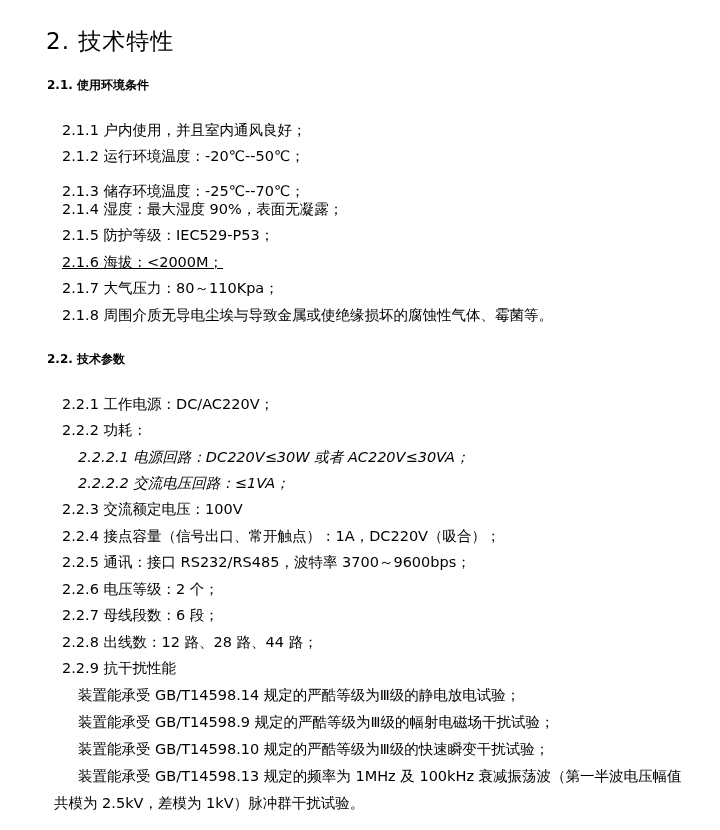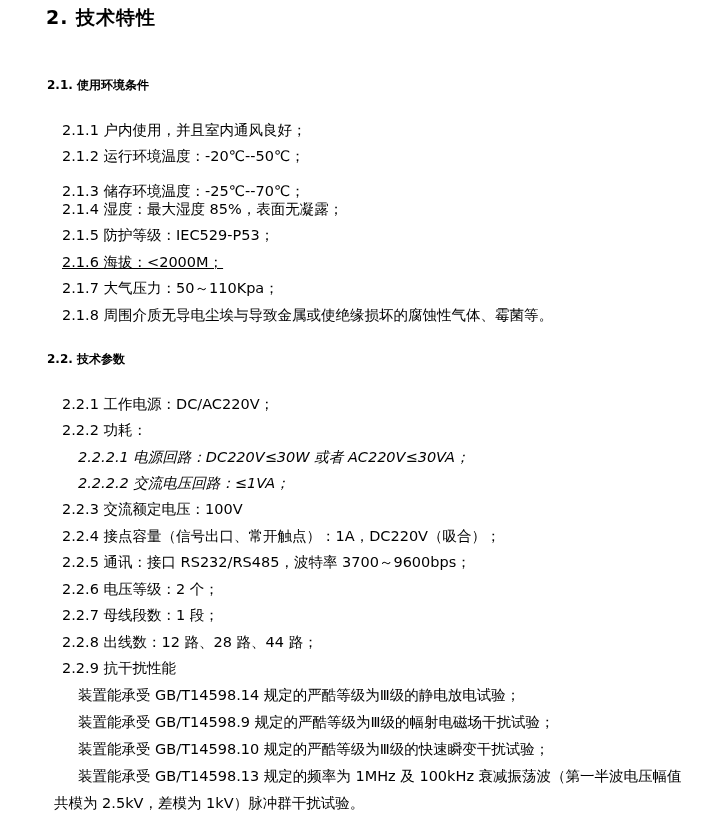--- a/index.html
+++ b/index.html
@@ -1,50 +1,50 @@
 <!DOCTYPE html>
 <html><head>
 <meta charset="utf-8">
 <style>
   html, body { margin:0; padding:0; background:#ffffff; }
   body { width:720px; height:830px; position:relative; overflow:hidden; color:#000; font-family:"DejaVu Sans", sans-serif; }
-  .h1 { position:absolute; left:46px; top:5px; font-size:19px; font-weight:bold; letter-spacing:1px; }
+  .h1 { position:absolute; left:46px; top:26px; font-size:23px; font-weight:normal; letter-spacing:1px; }
   .h2 { position:absolute; left:47px; font-size:12px; font-weight:bold; }
   .line { position:absolute; font-size:14.5px; white-space:nowrap; }
   .l1 { left:62px; }
   .l2 { left:78px;font-style:italic; }
   .l3 { left:78px; }
   .l4 { left:54px; }
 </style>
 </head>
 <body>
 
 <div>
   <div class="h1">2. 技术特性</div>
 
   <div class="h2" style="top:77px;">2.1.  使用环境条件</div>
   <div class="line l1" style="top:121px;">2.1.1 户内使用，并且室内通风良好；</div>
   <div class="line l1" style="top:147px;">2.1.2 运行环境温度：-20℃--50℃；</div>
   <div class="line l1" style="top:182px;">2.1.3 储存环境温度：-25℃--70℃；</div>
-  <div class="line l1" style="top:200px;">2.1.4 湿度：最大湿度 85%，表面无凝露；</div>
+  <div class="line l1" style="top:200px;">2.1.4 湿度：最大湿度 90%，表面无凝露；</div>
   <div class="line l1" style="top:226px;">2.1.5 防护等级：IEC529-P53；</div>
   <div class="line l1" style="top:253px;text-decoration:underline;">2.1.6 海拔：&lt;2000M；</div>
-  <div class="line l1" style="top:279px;">2.1.7 大气压力：50～110Kpa；</div>
+  <div class="line l1" style="top:279px;">2.1.7 大气压力：80～110Kpa；</div>
   <div class="line l1" style="top:306px;">2.1.8 周围介质无导电尘埃与导致金属或使绝缘损坏的腐蚀性气体、霉菌等。</div>
 
   <div class="h2" style="top:351px;">2.2.  技术参数</div>
   <div class="line l1" style="top:395px;">2.2.1 工作电源：DC/AC220V；</div>
   <div class="line l1" style="top:421px;">2.2.2 功耗：</div>
   <div class="line l2" style="top:448px;">2.2.2.1 电源回路：DC220V≤30W 或者 AC220V≤30VA；</div>
   <div class="line l2" style="top:474px;">2.2.2.2 交流电压回路：≤1VA；</div>
   <div class="line l1" style="top:500px;">2.2.3 交流额定电压：100V</div>
   <div class="line l1" style="top:527px;">2.2.4 接点容量（信号出口、常开触点）：1A，DC220V（吸合）；</div>
   <div class="line l1" style="top:553px;">2.2.5 通讯：接口 RS232/RS485，波特率 3700～9600bps；</div>
   <div class="line l1" style="top:580px;">2.2.6 电压等级：2 个；</div>
-  <div class="line l1" style="top:606px;">2.2.7 母线段数：1 段；</div>
+  <div class="line l1" style="top:606px;">2.2.7 母线段数：6 段；</div>
   <div class="line l1" style="top:633px;">2.2.8 出线数：12 路、28 路、44 路；</div>
   <div class="line l1" style="top:659px;">2.2.9 抗干扰性能</div>
 
   <div class="line l3" style="top:686px;">装置能承受 GB/T14598.14 规定的严酷等级为Ⅲ级的静电放电试验；</div>
   <div class="line l3" style="top:713px;">装置能承受 GB/T14598.9 规定的严酷等级为Ⅲ级的幅射电磁场干扰试验；</div>
   <div class="line l3" style="top:740px;">装置能承受 GB/T14598.10 规定的严酷等级为Ⅲ级的快速瞬变干扰试验；</div>
   <div class="line l3" style="top:767px;">装置能承受 GB/T14598.13 规定的频率为 1MHz 及 100kHz 衰减振荡波（第一半波电压幅值</div>
   <div class="line l4" style="top:794px;">共模为 2.5kV，差模为 1kV）脉冲群干扰试验。</div>
 </div>
 

